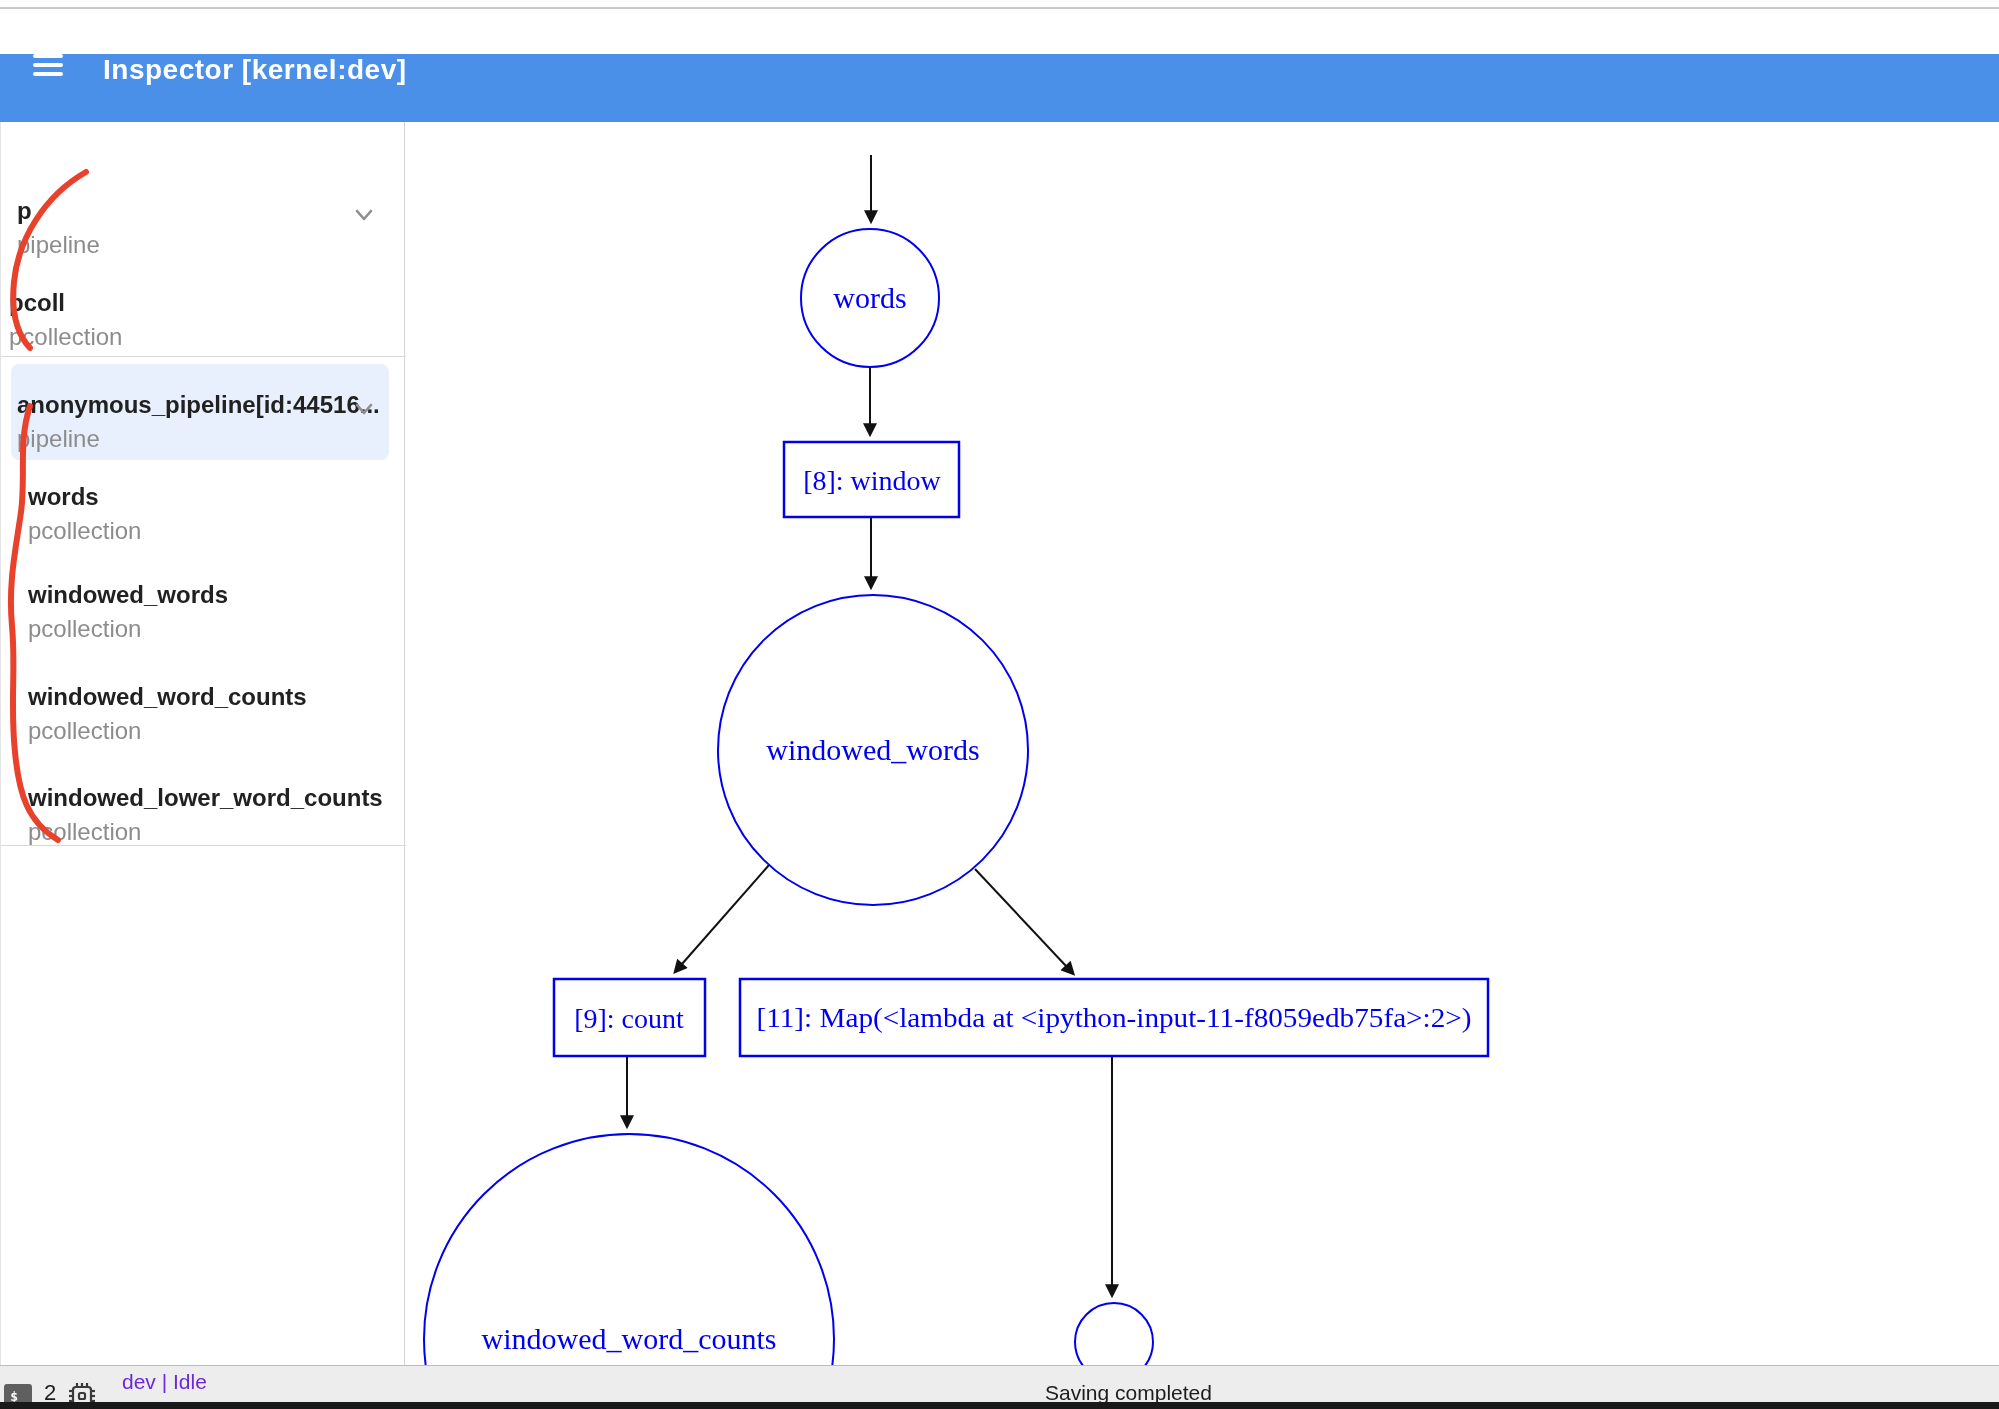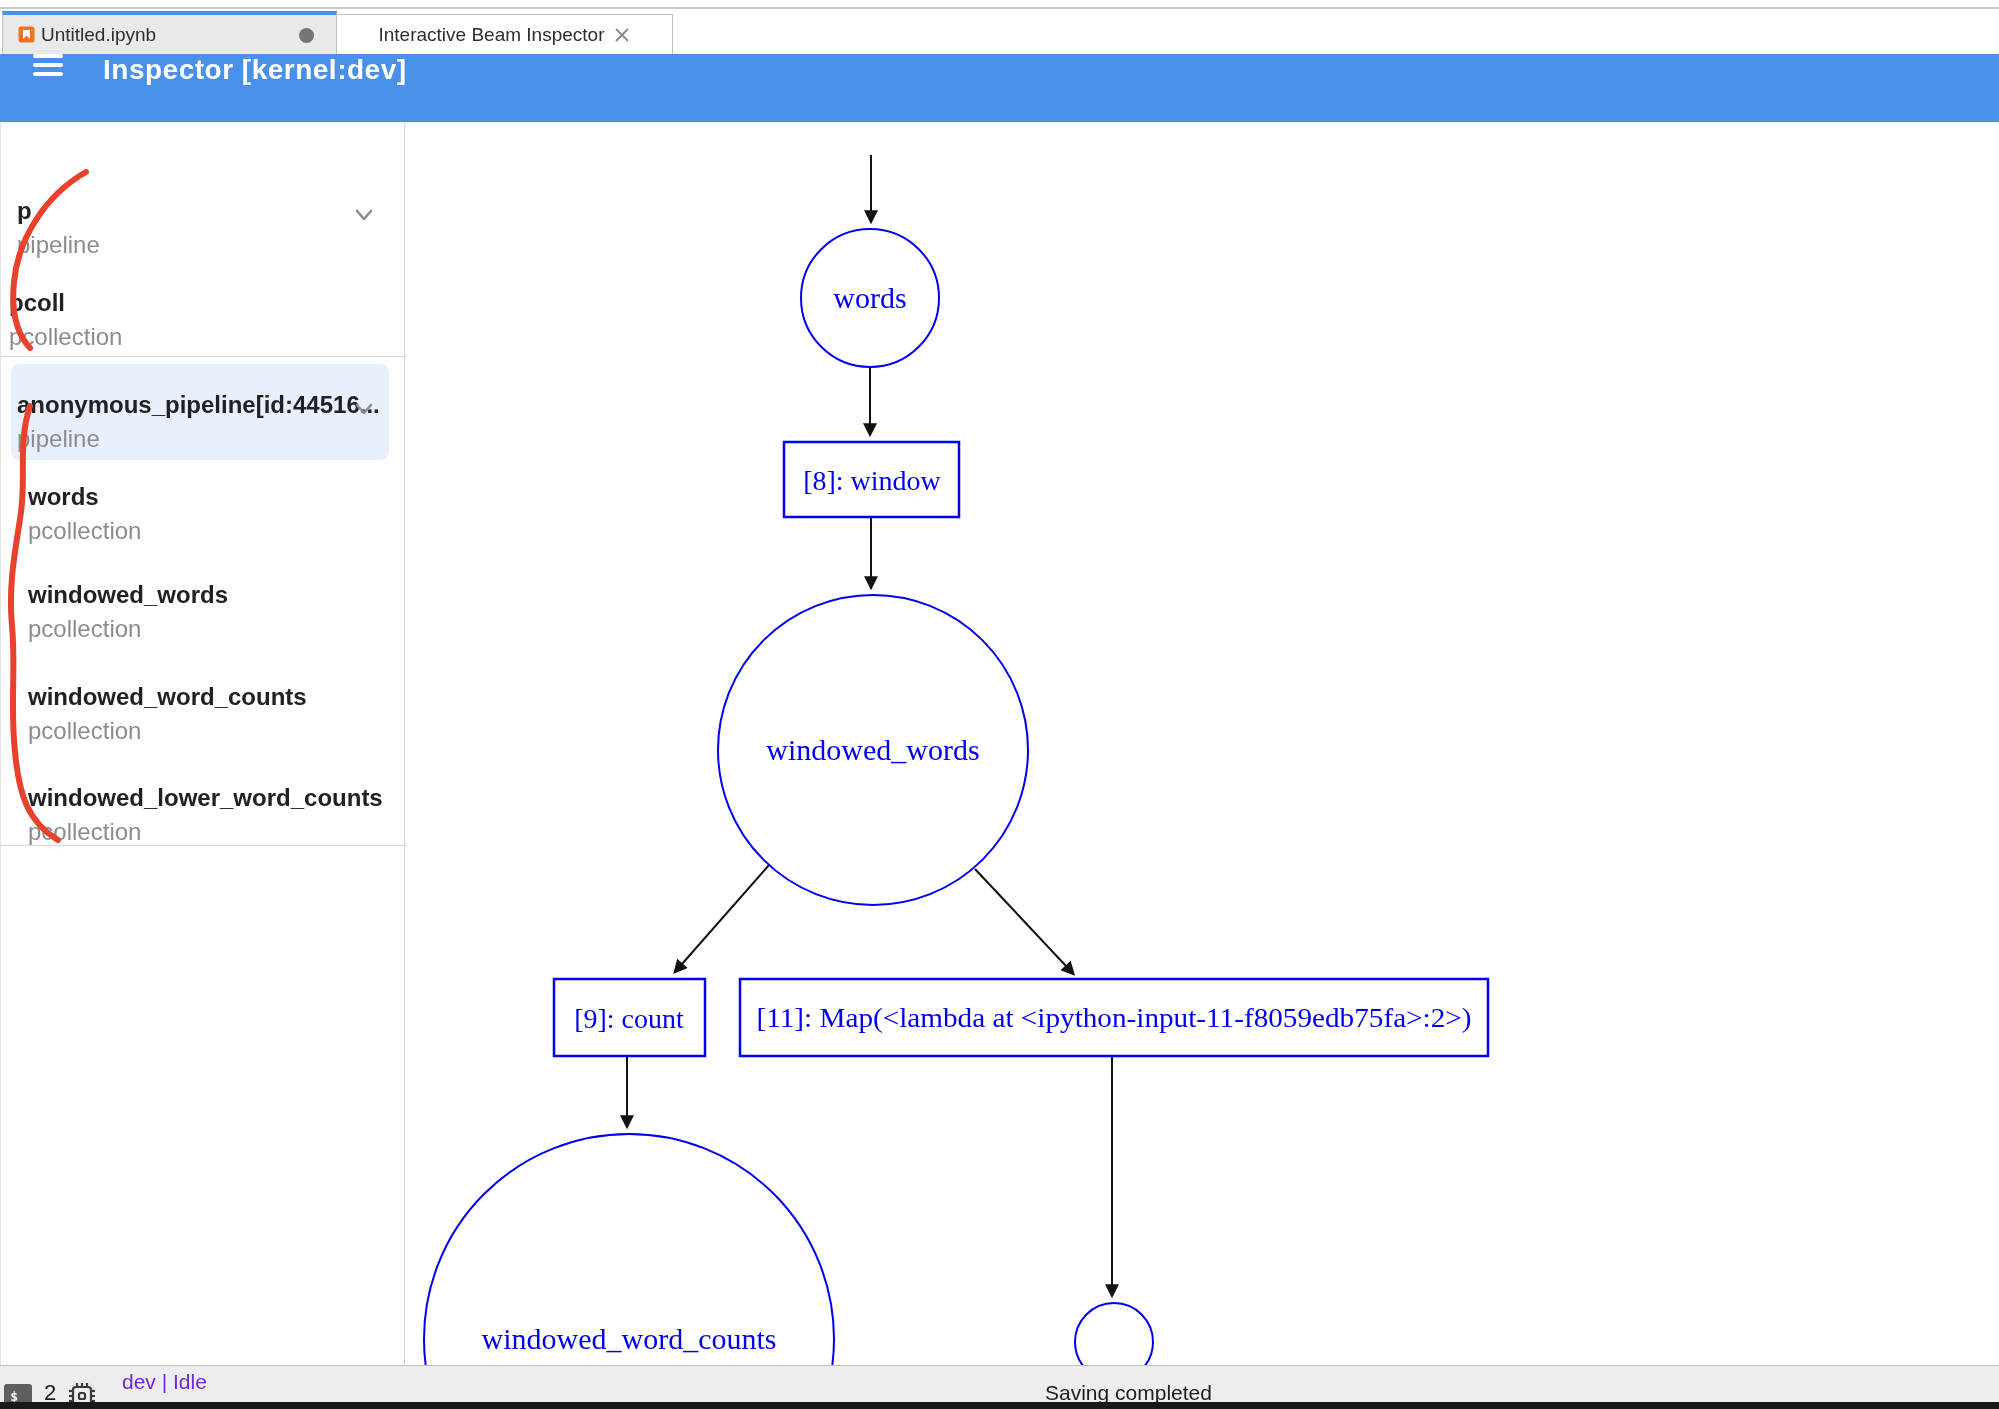--- a/index.html
+++ b/index.html
@@ -66,35 +66,20 @@
   #kernel-status { position:absolute; left:122px; top:4px; font-size:21px; color:#6d28d9; }
   #save-message { position:absolute; left:1045px; top:15px; font-size:21px; color:#1c1c1c;text-align:center; }
   #bottom-strip { left:0; top:1402px; width:1999px; height:7px; background:#191919; z-index:40; }
 </style>
 </head>
 <body>
 
 <div id="top-strip" class="abs"></div>
 
 <div id="tabbar" class="abs">
-  <div id="tab-notebook" class="abs">
-    <svg class="nb-icon" viewBox="0 0 17 17">
-      <rect x="0.5" y="0.5" width="16" height="16" rx="2.5" fill="#ee7429"></rect>
-      <polygon points="5,4 12,4 12,13 8.5,9.6 5,13" fill="#ffffff"></polygon>
-    </svg>
-    <span class="tab-label">Untitled.ipynb</span>
-    <span id="dirty-dot"></span>
-  </div>
-  <div id="tab-inspector" class="abs">
-    <span class="tab-label">Interactive Beam Inspector</span>
-    <svg class="close-x" viewBox="0 0 18 18">
-      <line x1="3" y1="3" x2="15" y2="15" stroke="#8b8b8b" stroke-width="2"></line>
-      <line x1="15" y1="3" x2="3" y2="15" stroke="#8b8b8b" stroke-width="2"></line>
-    </svg>
-  </div>
 </div>
 
 <div id="appbar" class="abs">
   <div id="hamburger">
     <span></span>
       <span></span>
       <span></span>
   </div>
   <div id="appbar-title">Inspector [kernel:dev]</div>
 </div>

